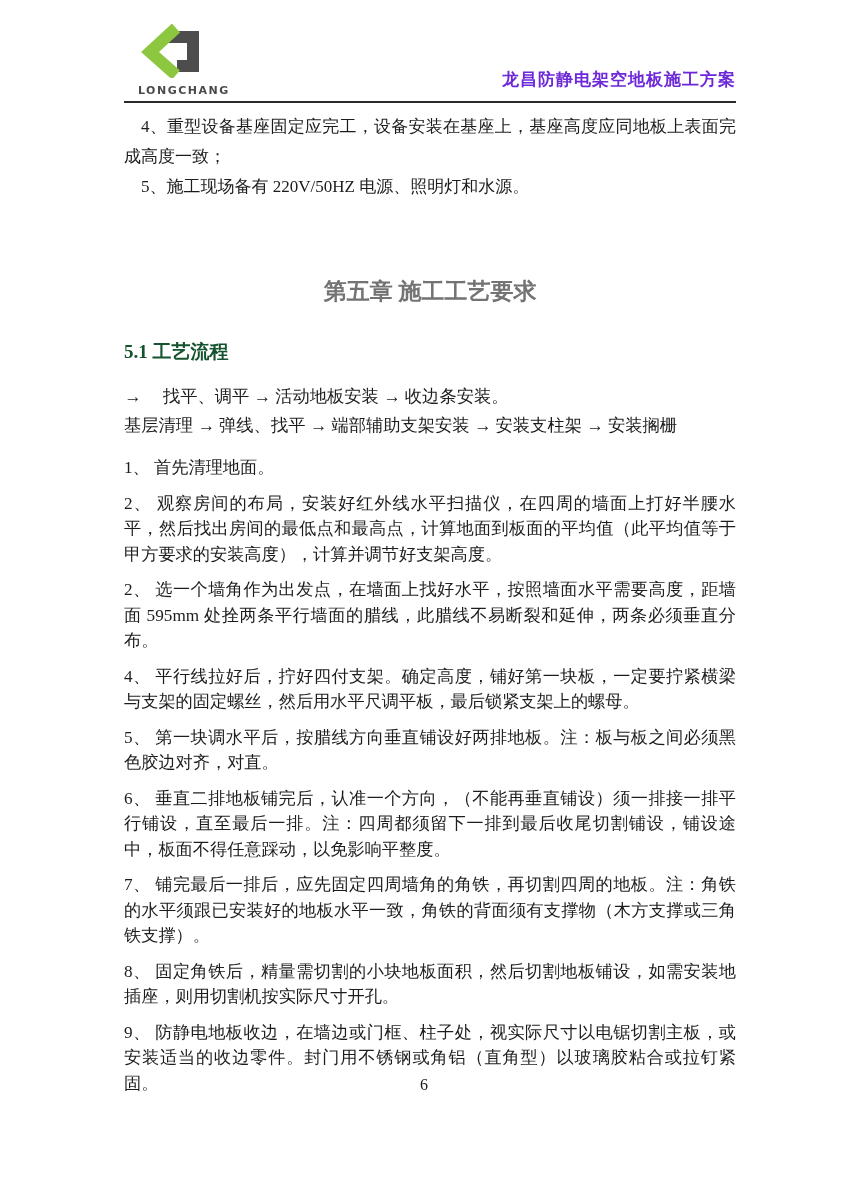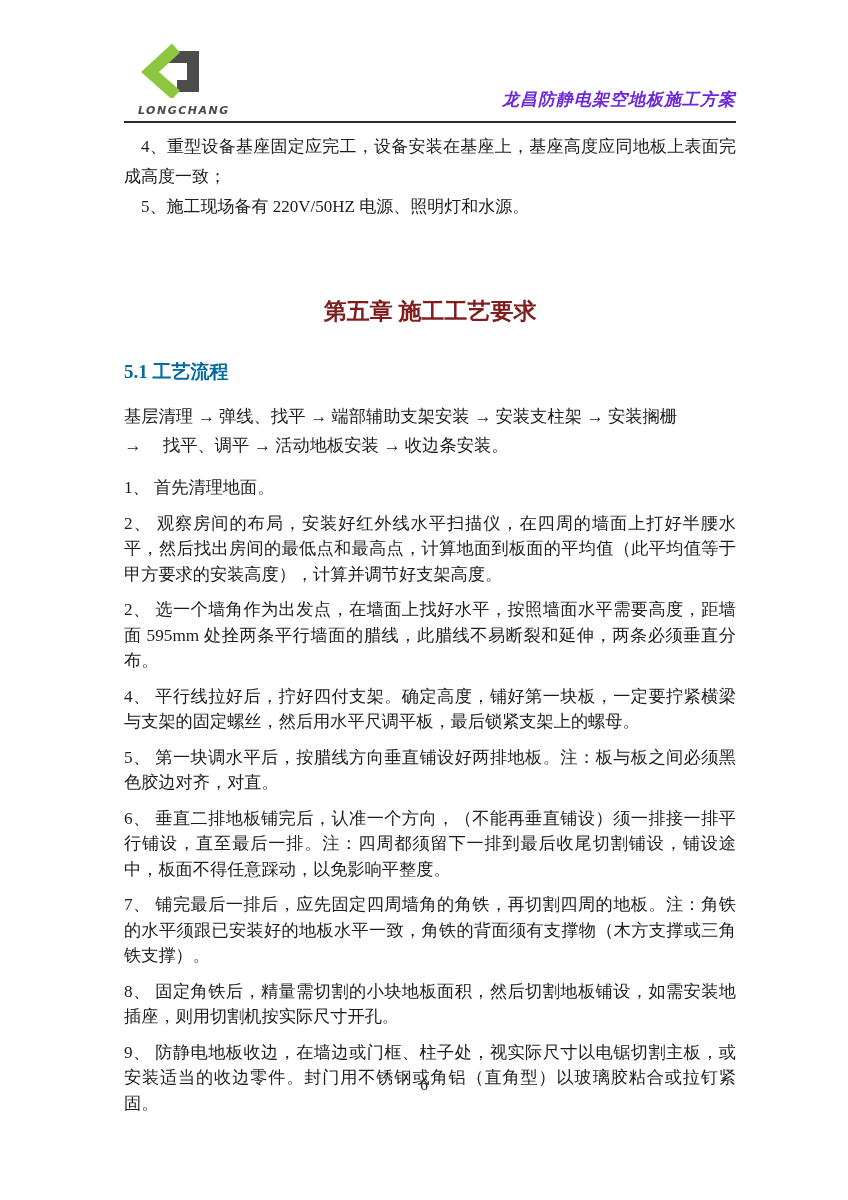--- a/index.html
+++ b/index.html
@@ -7,47 +7,46 @@
     width:848px;height:1200px;background:#ffffff;position:relative;
     margin:0 auto;overflow:hidden;
     font-family:"Liberation Serif","DejaVu Serif",serif;
     color:#1c1c1c;
   }
   .content{margin:0 112px 0 124px;} 
 
   
   .header-row{
     display:flex;justify-content:space-between;align-items:flex-end;
-    padding-top:44px;
-    font-style:italic;
+    padding-top:24px;
   }
   .brand{display:flex;flex-direction:column;align-items:flex-start;margin-left:14px;}
   .brand-name{
     font-family:"DejaVu Sans","Liberation Sans",sans-serif;
     font-weight:bold;font-size:11px;letter-spacing:1.5px;color:#4a4a4a;
     margin-top:2px;
   }
   .doc-title{
     font-size:17px;font-weight:bold;padding-bottom:6px;color:#6d28d9;
     letter-spacing:1px;
   }
   .header-rule{border:0;border-top:2px solid #2a2a2a;margin:4px 0 0 0;}
 
   
   .intro{margin-top:9px;font-size:17px;line-height:30px;}
   .intro p{margin:0;text-indent:1em;text-align:justify;}
 
   
   .chapter-title{
     margin-top:74px;text-align:center;
-    font-size:23px;font-weight:bold;color:#7f1d1d;
+    font-size:23px;font-weight:bold;color:#737373;
   }
 
   
-  .sec-heading{font-size:19px;font-weight:bold;color:#0369a1;}
+  .sec-heading{font-size:19px;font-weight:bold;color:#14532d;}
   .h51{margin-top:32px;}
   .h53{margin-top:40px;}
 
   
   .flow{margin-top:17px;font-size:17.3px;line-height:29px;}
   .flow div{text-align:justify;}
 
   
   .steps{margin-top:15px;font-size:17.2px;line-height:25.5px;}
   .steps p{margin:10px 0;text-align:justify;}
@@ -80,22 +79,22 @@
 
     <div class="intro">
       <p>4、重型设备基座固定应完工，设备安装在基座上，基座高度应同地板上表面完成高度一致；</p>
       <p>5、施工现场备有 220V/50HZ 电源、照明灯和水源。</p>
     </div>
 
     <div class="chapter-title">第五章 施工工艺要求</div>
 
     <div class="sec-heading h51">5.1 工艺流程</div>
     <div class="flow">
+      <div>→　 找平、调平 → 活动地板安装 → 收边条安装。</div>
       <div>基层清理 → 弹线、找平 → 端部辅助支架安装 → 安装支柱架 → 安装搁栅</div>
-      <div>→　 找平、调平 → 活动地板安装 → 收边条安装。</div>
     </div>
 
     <div class="steps">
       <p>1、 首先清理地面。</p>
       <p>2、 观察房间的布局，安装好红外线水平扫描仪，在四周的墙面上打好半腰水平，然后找出房间的最低点和最高点，计算地面到板面的平均值（此平均值等于甲方要求的安装高度），计算并调节好支架高度。</p>
       <p>2、 选一个墙角作为出发点，在墙面上找好水平，按照墙面水平需要高度，距墙面 595mm 处拴两条平行墙面的腊线，此腊线不易断裂和延伸，两条必须垂直分布。</p>
       <p>4、 平行线拉好后，拧好四付支架。确定高度，铺好第一块板，一定要拧紧横梁与支架的固定螺丝，然后用水平尺调平板，最后锁紧支架上的螺母。</p>
       <p>5、 第一块调水平后，按腊线方向垂直铺设好两排地板。注：板与板之间必须黑色胶边对齐，对直。</p>
       <p>6、 垂直二排地板铺完后，认准一个方向，（不能再垂直铺设）须一排接一排平行铺设，直至最后一排。注：四周都须留下一排到最后收尾切割铺设，铺设途中，板面不得任意踩动，以免影响平整度。</p>
       <p>7、 铺完最后一排后，应先固定四周墙角的角铁，再切割四周的地板。注：角铁的水平须跟已安装好的地板水平一致，角铁的背面须有支撑物（木方支撑或三角铁支撑）。</p>

